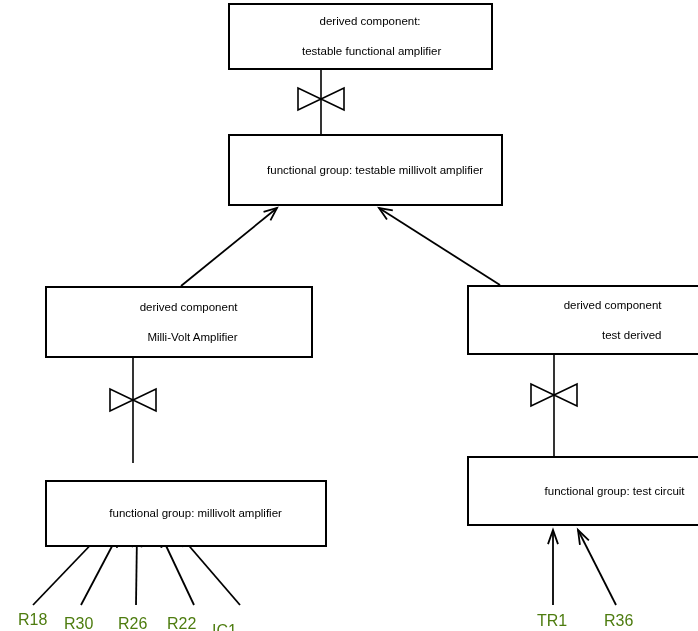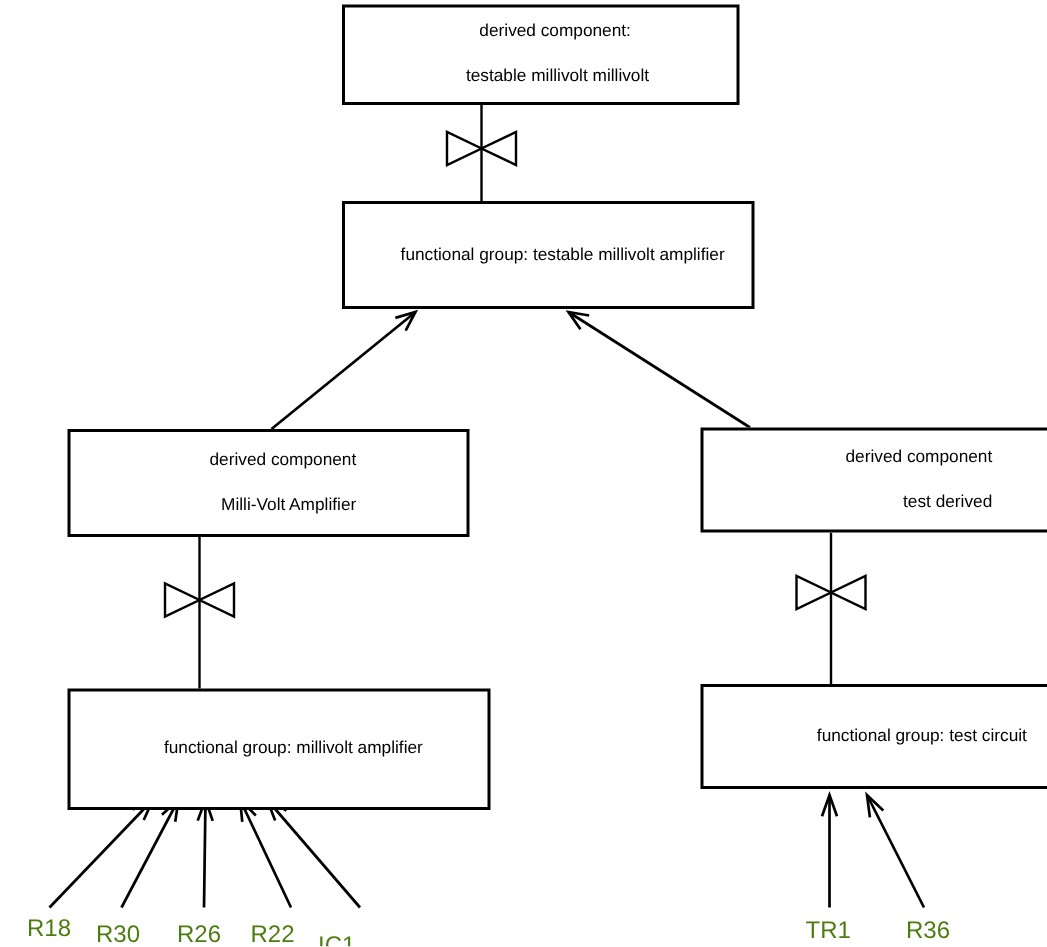--- a/index.html
+++ b/index.html
@@ -86,21 +86,21 @@
         <line x1="553" y1="605" x2="553" y2="530" stroke="#000000" stroke-width="1.8"></line>
         <polyline points="558.0023063821122,544.1413199829252 553,530 547.9976936178878,544.1413199829252" fill="none" stroke="#000000" stroke-width="1.8"></polyline>
         <line x1="616" y1="605" x2="578" y2="530" stroke="#000000" stroke-width="1.8"></line>
         <polyline points="588.8536150170062,540.3536969756033 578,530 579.9291425059889,544.8754297145188" fill="none" stroke="#000000" stroke-width="1.8"></polyline>
       </g>
   </svg>
 
   <div class="node-box" id="node-0" style="left: 183px; top: 3px; width: 265px; height: 67px; border-color: rgb(0, 0, 0);">
     <div class="node-text centered">
       <span>derived component:</span><br>
-      <span> testable millivolt millivolt</span>
+      <span> testable functional amplifier</span>
     </div>
   </div>
 
   <div class="node-box" id="node-1" style="left: 183px; top: 134px; width: 275px; height: 72px; border-color: rgb(0, 0, 0);">
     <div class="node-text centered">
       <span>functional group: testable millivolt amplifier</span>
     </div>
   </div>
 
   <div class="node-box" id="node-2" style="left: 0px; top: 286px; width: 268px; height: 72px; border-color: rgb(0, 0, 0);">
@@ -110,21 +110,21 @@
     </div>
   </div>
 
   <div class="node-box" id="node-3" style="left: 422px; top: 285px; width: 272px; height: 70px; border-color: rgb(0, 0, 0);">
     <div class="node-text">
       <span>derived component</span><br>
       <span>test derived</span>
     </div>
   </div>
 
-  <div class="node-box" id="node-4" style="left: 0px; top: 459px; width: 282px; height: 81px; border-color: rgb(0, 0, 0);">
+  <div class="node-box" id="node-4" style="left: 0px; top: 480px; width: 282px; height: 67px; border-color: rgb(0, 0, 0);">
     <div class="node-text centered">
       <span>functional group: millivolt amplifier</span>
     </div>
   </div>
 
   <div class="node-box" id="node-5" style="left: 422px; top: 456px; width: 276px; height: 70px; border-color: rgb(0, 0, 0);">
     <div class="node-text centered">
       <span>functional group: test circuit</span>
     </div>
   </div>

